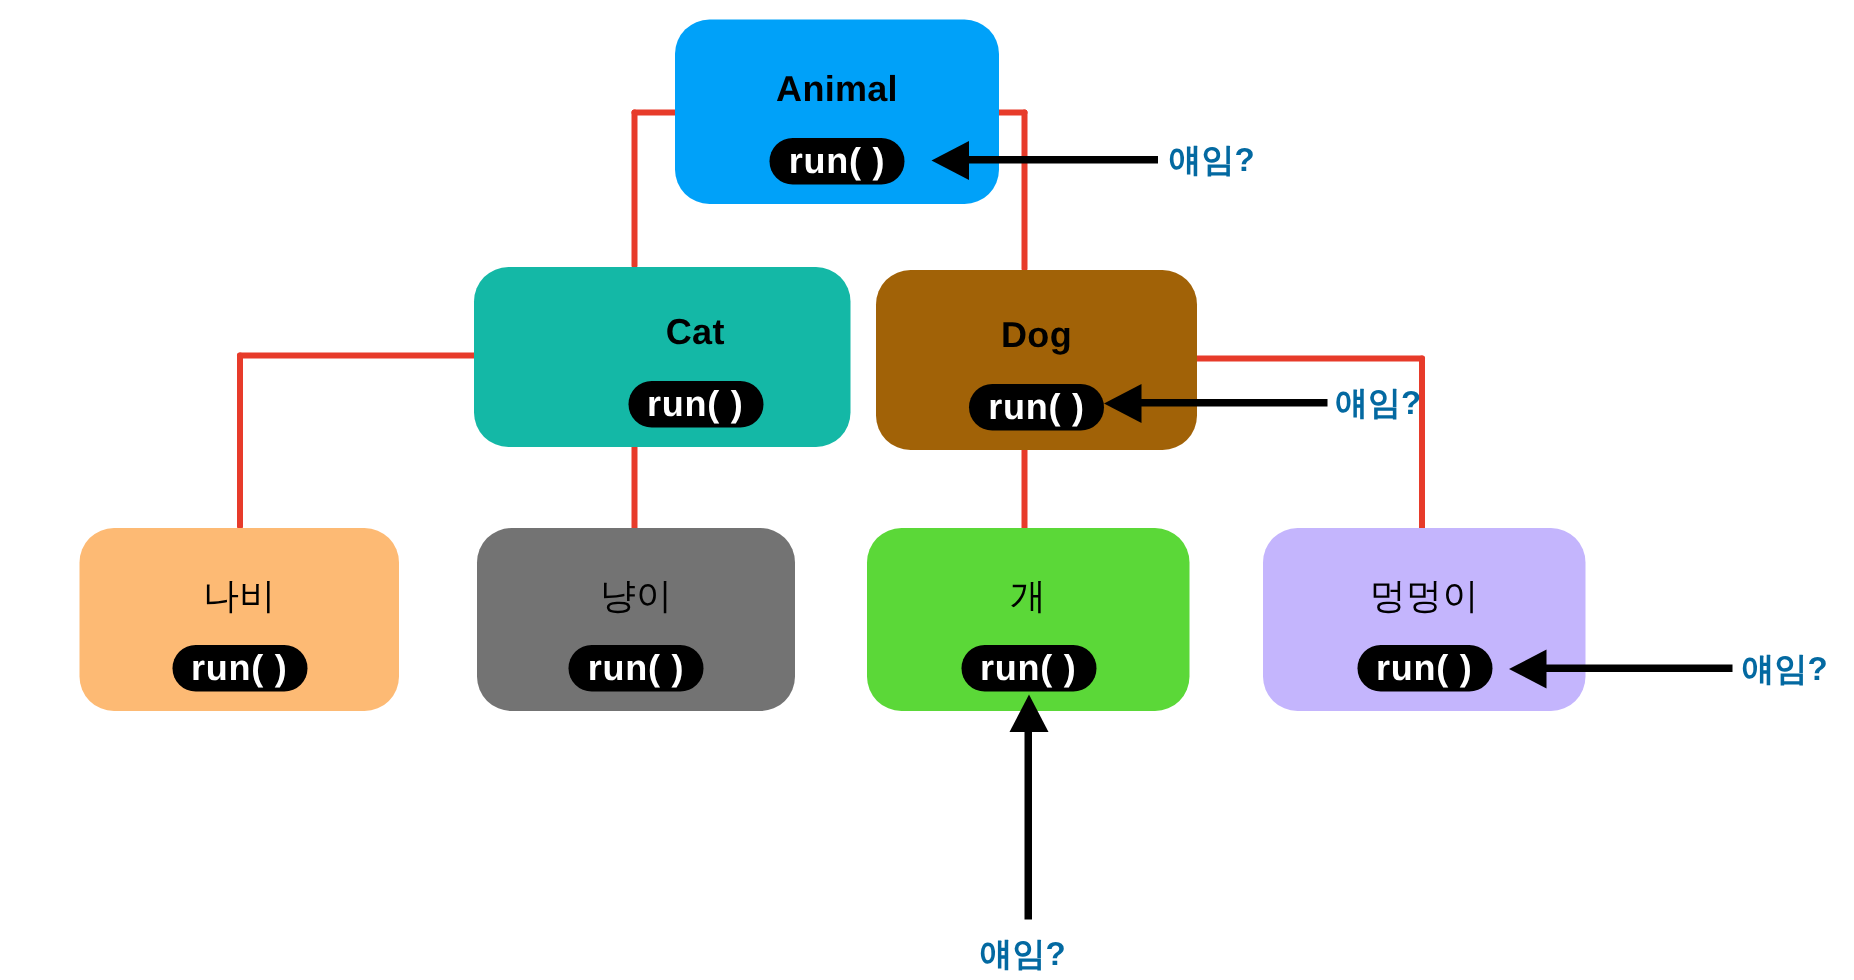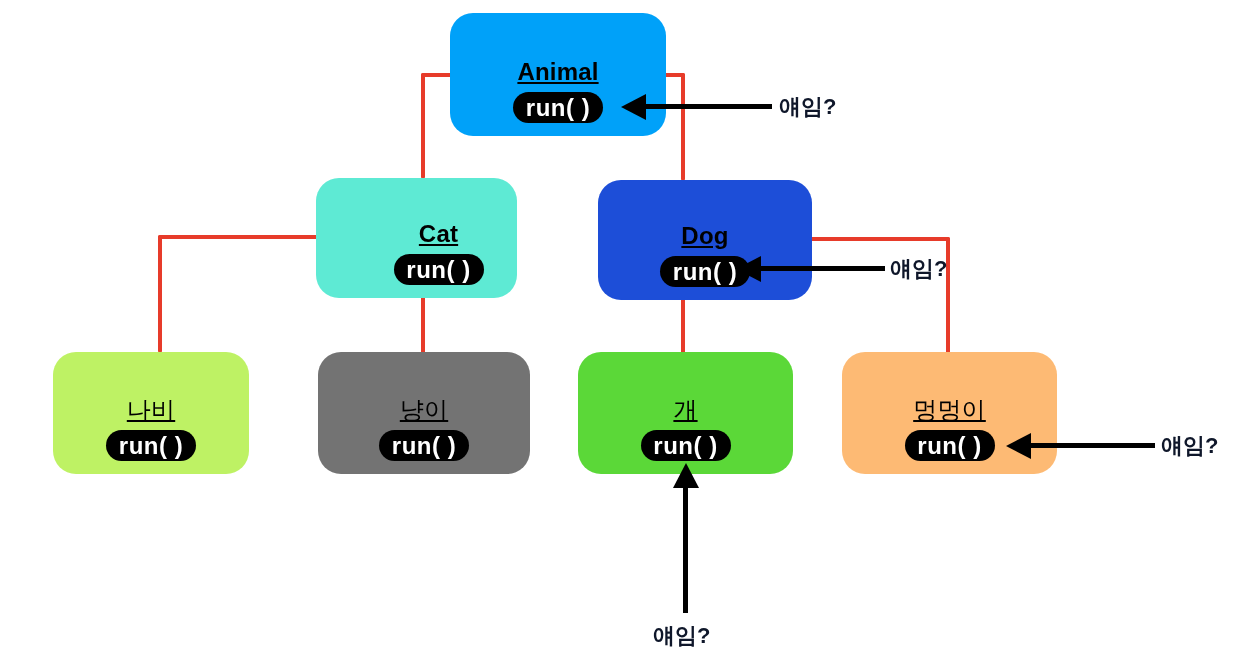--- a/index.html
+++ b/index.html
@@ -9,46 +9,45 @@
     background:#ffffff;
     overflow:hidden;
     font-family:"Liberation Sans","DejaVu Sans",sans-serif;
   }
   
   .node{
     position:absolute;
     border-radius:23px;
     display:flex;flex-direction:column;
     align-items:center;justify-content:flex-end;
-    padding-bottom:13px;gap:8px;
+    padding-bottom:13px;gap:20px;
     z-index:1;
     box-sizing:border-box;
-    text-decoration:underline;
   }
   .node-label{
     font-size:24px;font-weight:700;color:#000;line-height:1;
     letter-spacing:0.2px;
   }
   .node-label.kr{font-weight:500;}
   .method-pill{
     background:#000;color:#fff;
     border-radius:16px;
     height:31px;min-width:90px;
     padding:0 12px;box-sizing:border-box;
     display:flex;align-items:center;justify-content:center;
     font-size:24px;font-weight:700;letter-spacing:0.5px;
     line-height:1;
   }
   #node-animal{left:450px;top:13px;width:216px;height:123px;background:#00A1F9;}
-  #node-cat{left:316px;top:178px;width:201px;height:120px;background:#5eead4;padding-left:44px;}
-  #node-dog{left:598px;top:180px;width:214px;height:120px;background:#1d4ed8;}
-  #node-nabi{left:53px;top:352px;width:196px;height:122px;background:#bef264;}
+  #node-cat{left:316px;top:178px;width:251px;height:120px;background:#14b8a6;padding-left:44px;}
+  #node-dog{left:584px;top:180px;width:214px;height:120px;background:#a16207;}
+  #node-nabi{left:53px;top:352px;width:213px;height:122px;background:#fdba74;}
   #node-nyangi{left:318px;top:352px;width:212px;height:122px;background:#737373;}
   #node-gae{left:578px;top:352px;width:215px;height:122px;background:#5BD838;}
-  #node-meongmeongi{left:842px;top:352px;width:215px;height:122px;background:#fdba74;}
+  #node-meongmeongi{left:842px;top:352px;width:215px;height:122px;background:#c4b5fd;}
 
   
   .conn{position:absolute;background:#E73B2A;z-index:0;border-radius:2px;}
   #conn-top-h{left:421px;top:73px;width:264px;height:4px;}
   #conn-top-left-v{left:421px;top:73px;width:4px;height:106px;}
   #conn-top-right-v{left:681px;top:73px;width:4px;height:108px;}
   #conn-cat-child-v{left:421px;top:296px;width:4px;height:58px;}
   #conn-dog-child-v{left:681px;top:298px;width:4px;height:56px;}
   #conn-cat-left-h{left:158px;top:235px;width:167px;height:4px;}
   #conn-nabi-v{left:158px;top:235px;width:4px;height:118px;}
@@ -67,21 +66,21 @@
   #arrow-dog .shaft{left:759px;top:266px;width:126px;height:5px;}
   #arrow-dog .head{left:736px;top:256px;}
   #arrow-meong .shaft{left:1029px;top:443px;width:126px;height:5px;}
   #arrow-meong .head{left:1006px;top:433px;}
   #arrow-gae .shaft{left:683px;top:486px;width:5px;height:127px;}
   #arrow-gae .head{left:673px;top:463px;}
 
   
   .ann{
     position:absolute;z-index:3;
-    color:#0f172a;font-size:22px;font-weight:700;line-height:24px;
+    color:#0369a1;font-size:22px;font-weight:700;line-height:24px;
     white-space:nowrap;
   }
   #ann-animal{left:779px;top:95px;}
   #ann-dog{left:890px;top:257px;}
   #ann-meong{left:1161px;top:434px;}
   #ann-gae{left:653px;top:624px;}
 </style>
 </head>
 <body>
 

